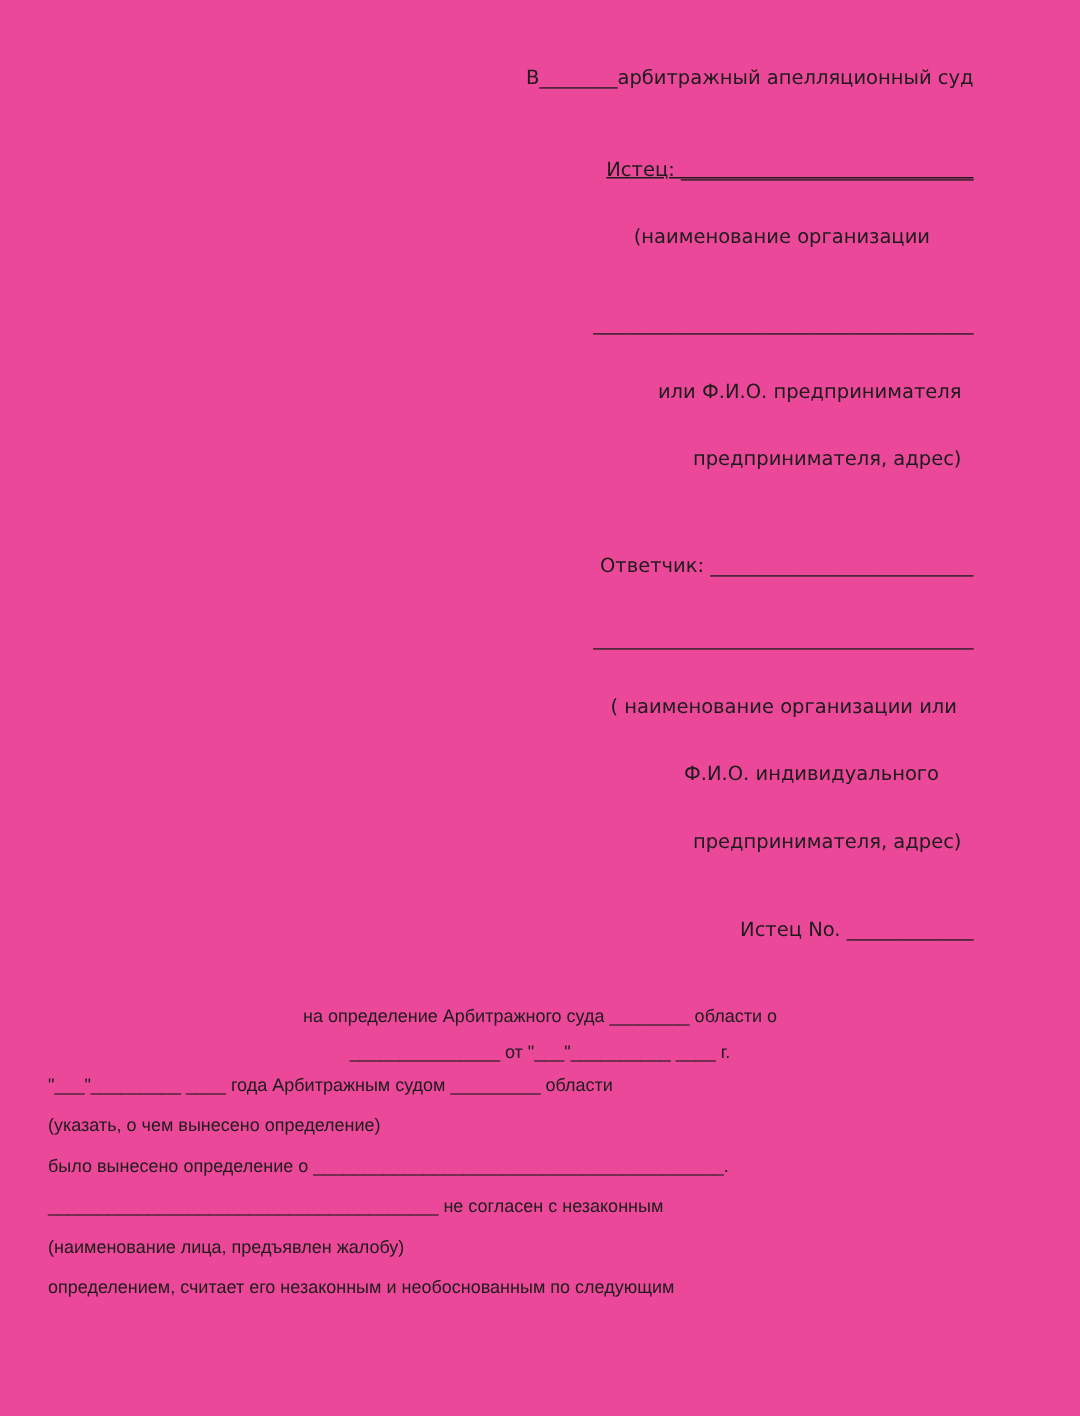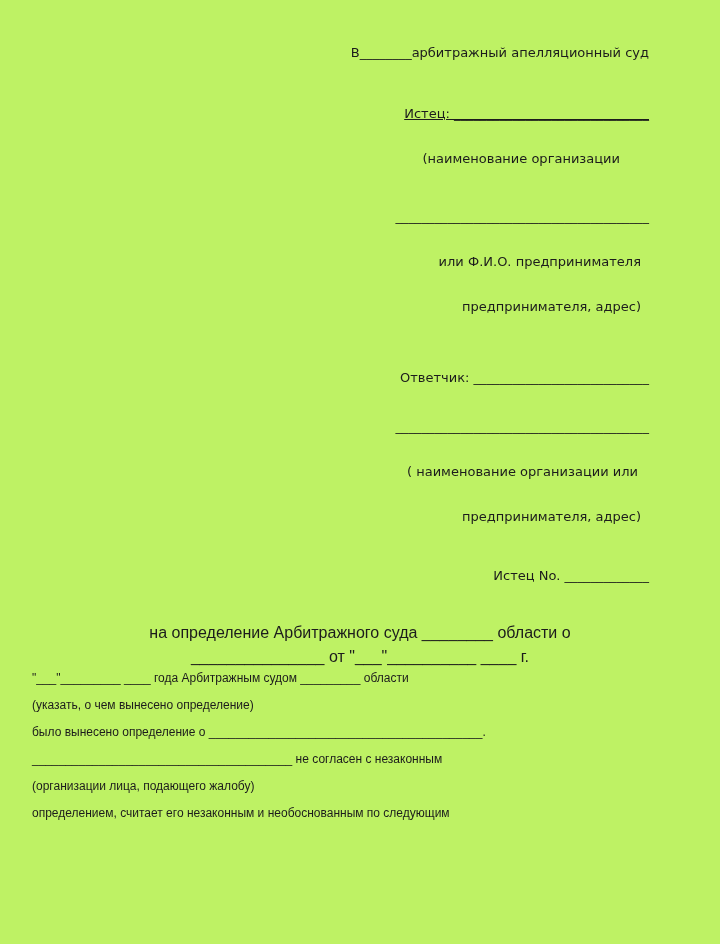--- a/index.html
+++ b/index.html
@@ -4,21 +4,21 @@
 <style>
   html, body { margin: 0; padding: 0; }
   body {
     width: 720px; height: 944px;
     background: #f4f4f4;
     font-family: "Liberation Sans", sans-serif;
   }
   .page {
     position: relative;
     width: 720px; height: 944px;
-    background: #bef264;
+    background: #ec4899;
     color: #1c1c1c;
     overflow: hidden;
   }
   
   .hdr {
     font-family: "DejaVu Sans", sans-serif;
     font-size: 13px;
     line-height: 15px;
     width: 320px;
     margin-left: auto;
@@ -40,21 +40,21 @@
   
   .title {
     margin-top: 13px;
     text-align: center;
     font-size: 13px;
     line-height: 16px;
     letter-spacing: 0.3px;
   }
   .sub {
     text-align: center;
-    font-size: 16px;
+    font-size: 12px;
     line-height: 15px;
     white-space: pre;
   }
   .sub1 { margin-top: 12px; }
   .sub2 { margin-top: 9px; }
   
   .docbody {
     margin: 7px 32px 0 32px;
     font-size: 12px;
   }
@@ -74,29 +74,30 @@
   <div class="hdr">
     <div class="l">В________арбитражный апелляционный суд</div>
     <div class="l mt16">Истец: ______________________________</div>
     <div class="l pr29">(наименование организации</div>
     <div class="l mt13">_______________________________________</div>
     <div class="l pr8">или Ф.И.О. предпринимателя</div>
     <div class="l pr8">предпринимателя, адрес)</div>
     <div class="l mt26">Ответчик: ___________________________</div>
     <div class="l mt4">_______________________________________</div>
     <div class="l pr11">( наименование организации или</div>
+    <div class="l pr23">Ф.И.О. индивидуального</div>
     <div class="l pr8">предпринимателя, адрес)</div>
     <div class="l mt14">Истец No. _____________</div>
   </div>
 
   <div class="sub sub1">на определение Арбитражного суда ________ области о</div>
   <div class="sub sub2">_______________ от "___"__________ ____ г.</div>
 
   <div class="docbody">
       <div class="bl">"___"_________ ____ года Арбитражным судом _________ области</div>
       <div class="bl">(указать, о чем вынесено определение)</div>
       <div class="bl">было вынесено определение о _________________________________________.</div>
       <div class="bl">_______________________________________ не согласен с незаконным</div>
-      <div class="bl">(организации лица, подающего жалобу)</div>
+      <div class="bl">(наименование лица, предъявлен жалобу)</div>
       <div class="bl">определением, считает его незаконным и необоснованным по следующим</div>
     </div>
 
 </div>
 
 </body></html>

